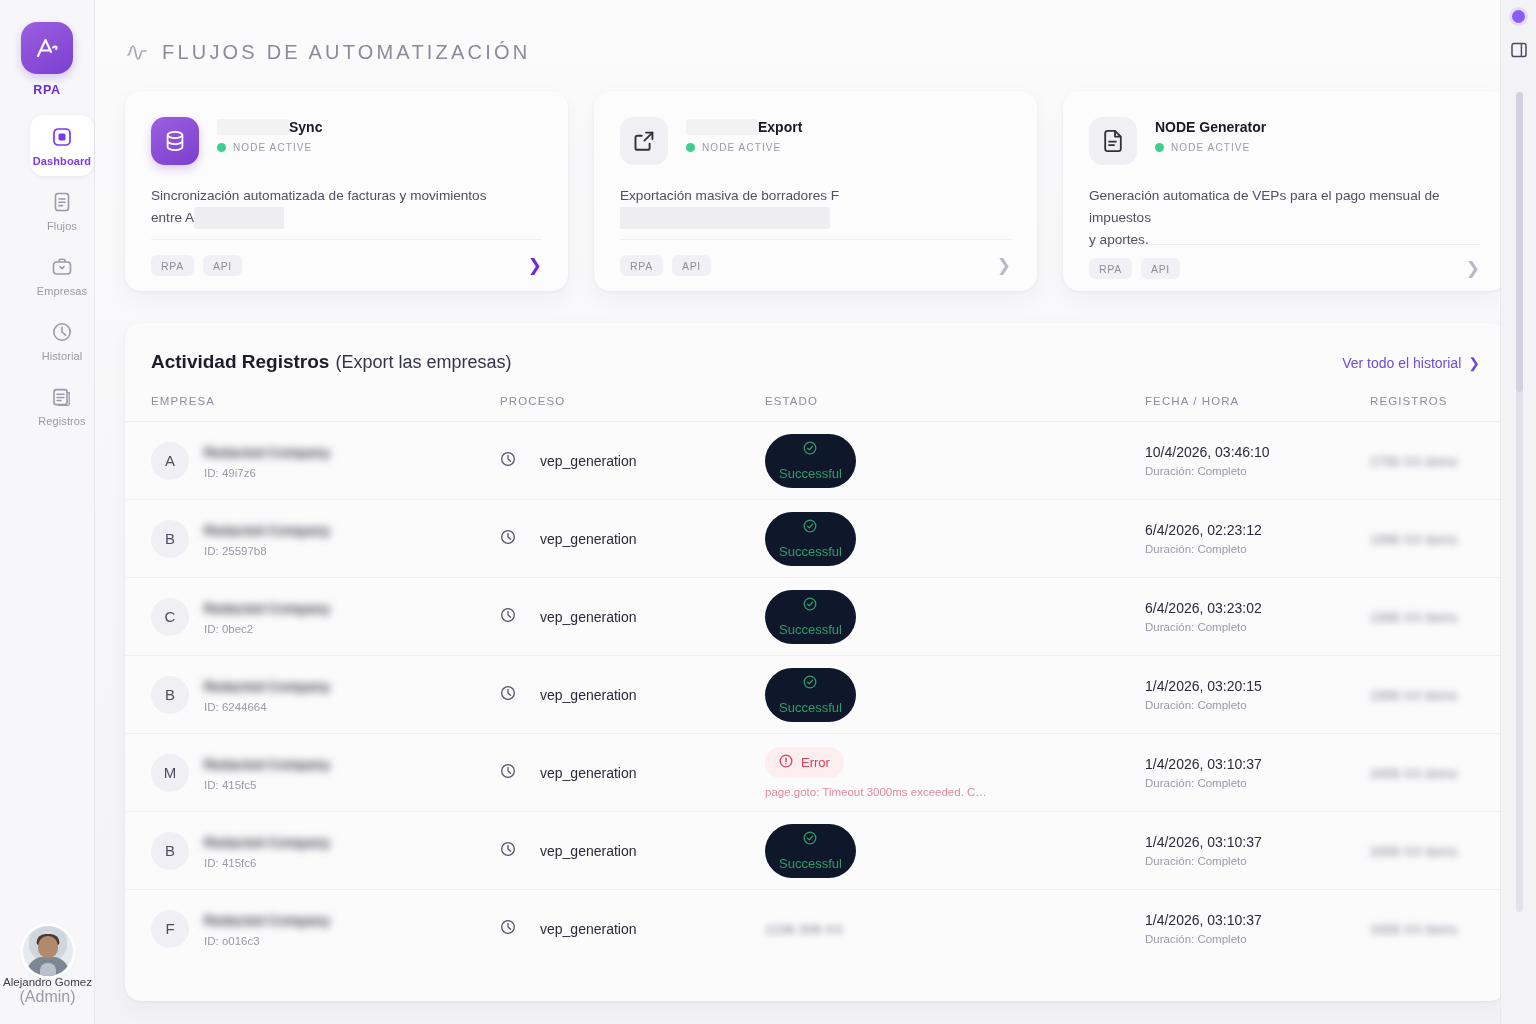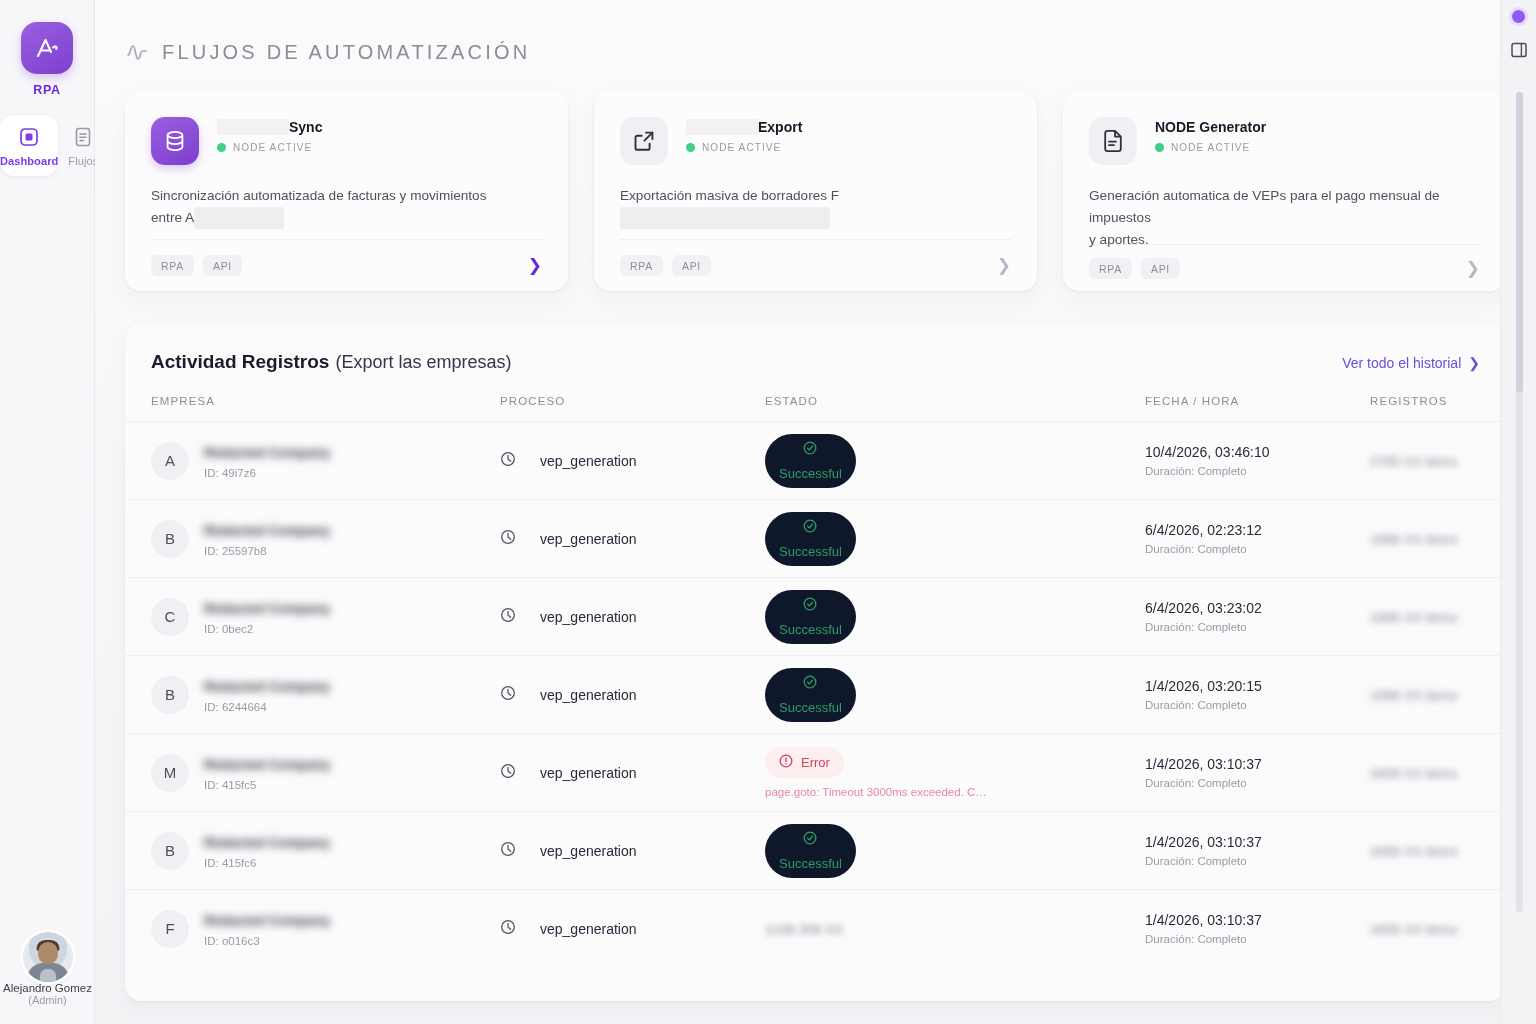--- a/index.html
+++ b/index.html
@@ -24,21 +24,21 @@
   .brand-tile {
     width: 52px; height: 52px; border-radius: 16px;
     background: linear-gradient(150deg,#9b5fe0 0%,#7c3fcf 100%);
     display:flex; align-items:center; justify-content:center;
     box-shadow: 0 4px 10px rgba(124,63,207,.28);
   }
   .brand-label {
     margin-top: 9px; font-size: 12.5px; font-weight: 700;
     color: #6d28d9; letter-spacing: .6px;
   }
-  .nav { margin-top: 18px; width: 100%; display:flex; align-items:flex-end; gap: 10px; }
+  .nav { margin-top: 18px; width: 100%; display:flex; flex-direction:column; align-items:flex-end; gap: 4px; }
   .nav-item {
     width: 64px; padding: 11px 0 9px; border-radius: 14px;
     display:flex; flex-direction:column; align-items:center; gap: 7px;
     cursor: pointer;
   }
   .nav-item.active { background: #ffffff; box-shadow: 0 1px 4px rgba(60,40,110,.08); }
   .nav-ico { width: 22px; height: 22px; display:block; }
   .nav-ico svg { display:block; }
   .nav-lbl { font-size: 11px; color: #9a9aa8; letter-spacing: .1px; }
   .nav-item.active .nav-lbl { color: #7c3aed; font-weight: 600; }
@@ -55,21 +55,21 @@
   }
   .avatar-photo .head { position:absolute; left:50%; top:20%; transform:translateX(-50%);
     width:20px; height:22px; border-radius:48% 48% 45% 45%; background:#b08a6d; }
   .avatar-photo .hair { position:absolute; left:50%; top:15%; transform:translateX(-50%);
     width:23px; height:11px; border-radius:11px 11px 3px 3px; background:#4a3a30; }
   .avatar-photo .body { position:absolute; left:50%; bottom:-3px; transform:translateX(-50%);
     width:42px; height:22px; border-radius:16px 16px 0 0; background:#7d8794; }
   .avatar-photo .shirt { position:absolute; left:50%; bottom:-3px; transform:translateX(-50%);
     width:16px; height:16px; border-radius:7px 7px 0 0; background:#b9c2cc; }
   .user-name { font-size:11.5px; color:#3c3c4a; filter: blur(.35px); }
-  .user-role { font-size:11px; color:#9a9aa8; filter: blur(.35px); }
+  .user-role { font-size:16px; color:#9a9aa8; filter: blur(.35px); }
 
   
   #main { flex: 1 1 auto; height: 1024px; position: relative; overflow: hidden;
           background: linear-gradient(180deg,#fbfbfc 0%,#f3f3f6 100%); }
   .page-title-row { display:flex; align-items:center; gap: 13px; padding: 40px 0 0 30px; }
   .page-title-ico { width: 24px; height: 24px; }
   .page-title {
     font-size: 20px; letter-spacing: 3.2px; color: #8b8b9c; font-weight: 500;
     text-transform: uppercase;
   }

